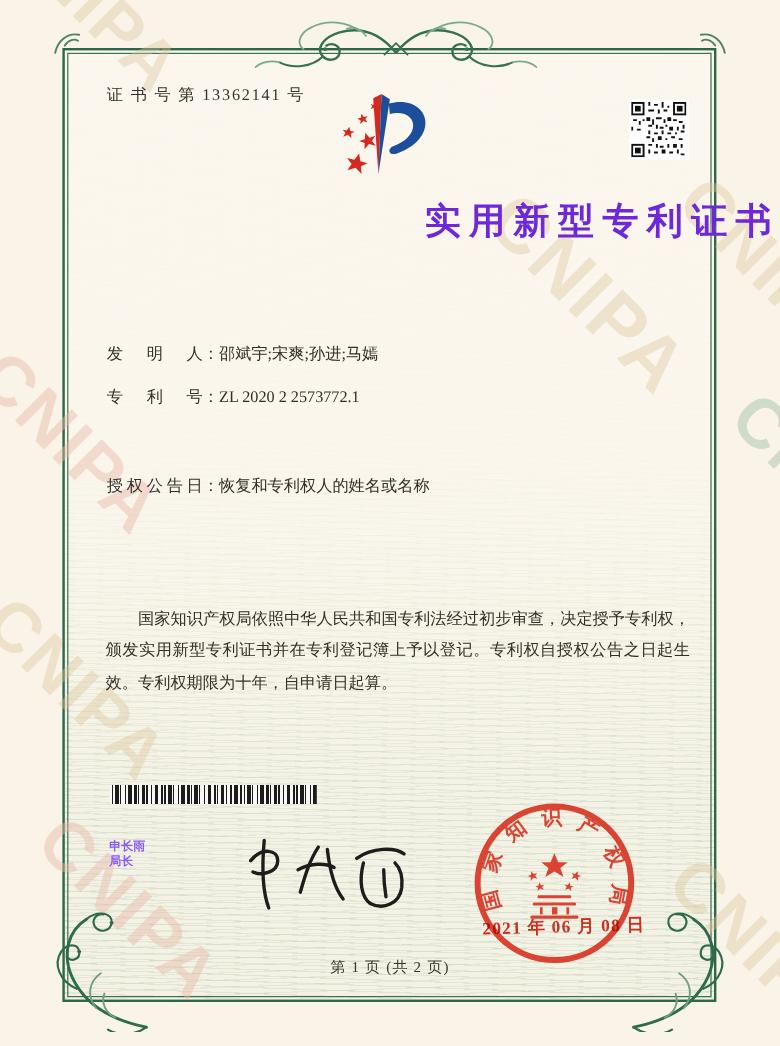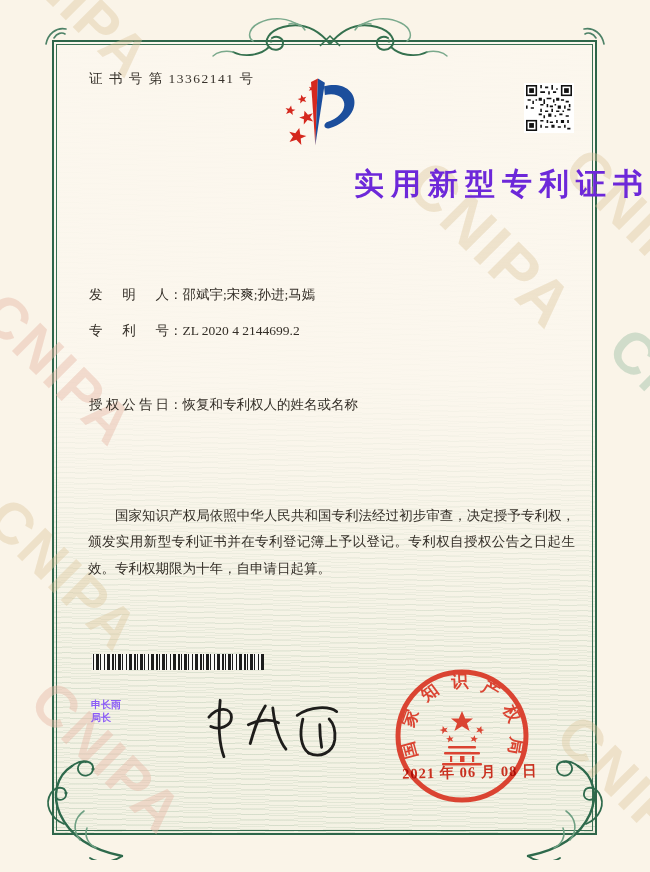--- a/index.html
+++ b/index.html
@@ -164,21 +164,21 @@
                  M9 25h1v2h-1z M12 26h2v1h-2z M16 25h2v2h-2z M20 26h2v1h-2z M24 25h1v2h-1z M26 27h2v1h-2z"></path>
       </g>
     </svg>
 
     <div class="title">实用新型专利证书</div>
 
     <div class="row r1">
       <span class="flabel">发明人</span><span>：</span><span>邵斌宇;宋爽;孙进;马嫣</span>
     </div>
     <div class="row r2">
-      <span class="flabel">专利号</span><span>：</span><span>ZL 2020 4 2144699.2</span>
+      <span class="flabel">专利号</span><span>：</span><span>ZL 2020 2 2573772.1</span>
     </div>
     <div class="row r4">
       <span class="flabel">授权公告日</span><span>：</span><span>恢复和专利权人的姓名或名称</span>
     </div>
 
     <div class="paras">
       <p>国家知识产权局依照中华人民共和国专利法经过初步审查，决定授予专利权，颁发实用新型专利证书并在专利登记簿上予以登记。专利权自授权公告之日起生效。专利权期限为十年，自申请日起算。</p>
     </div>
 
     <div class="barcode"></div>
@@ -217,14 +217,15 @@
         <rect x="56" y="80" width="28" height="2.6" rx="1"></rect>
         <rect x="52" y="86" width="36" height="2.6" rx="1"></rect>
         <rect x="58" y="90" width="2.2" height="6"></rect>
         <rect x="68" y="90" width="4.5" height="6"></rect>
         <rect x="80" y="90" width="2.2" height="6"></rect>
         <rect x="50" y="97" width="40" height="2.6" rx="1"></rect>
       </g>
     </svg>
     <div class="seal-date">2021 年 06 月 08 日</div>
 
+    <div class="footer">第 1 页 (共 2 页)</div>
   </div>
 </div>
 
 </body></html>

